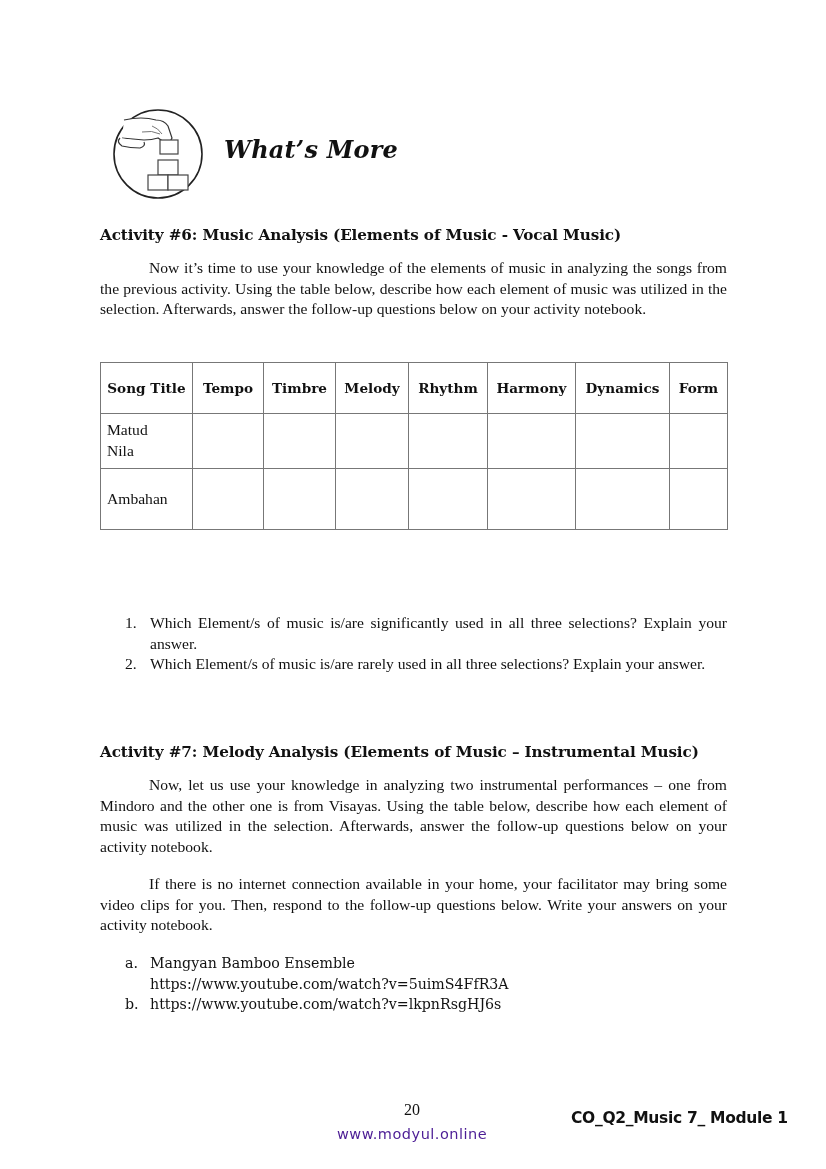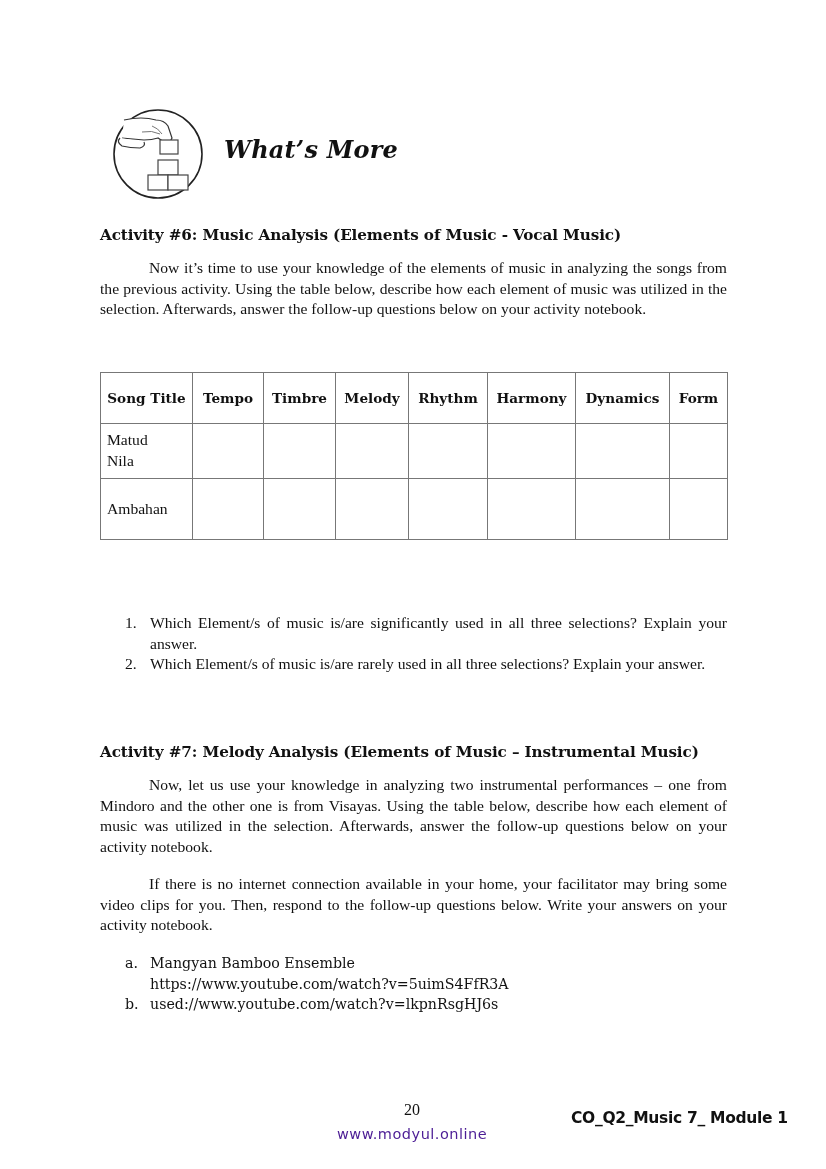--- a/index.html
+++ b/index.html
@@ -4,21 +4,21 @@
   <style>
     html, body { margin:0; padding:0; background:#ffffff; }
     body { width:826px; height:1169px; position:relative; overflow:hidden;
            font-family:"DejaVu Serif", "Liberation Serif", serif; color:#111; }
     .abs { position:absolute; }
     .logo { left:112px; top:108px; width:92px; height:92px; }
     .sec-title { left:224px; top:135px; font-family:"DejaVu Serif", serif; font-weight:bold; font-style:italic; font-size:24px; letter-spacing:0.2px; }
     .act-head { left:100px; font-family:"DejaVu Serif", serif; font-weight:bold; font-size:15.2px; white-space:nowrap; letter-spacing:-0.1px; }
     .para { left:100px; width:627px; font-family:"Liberation Serif", "DejaVu Serif", serif; font-size:15.6px; line-height:20.7px; text-align:justify; }
     .para .indent { display:inline-block; width:49px; }
-    table.grid { position:absolute; left:100px; top:372px; border-collapse:collapse; table-layout:fixed; }
+    table.grid { position:absolute; left:100px; top:362px; border-collapse:collapse; table-layout:fixed; }
     table.grid td, table.grid th { border:1.5px solid #777; padding:0 6px; vertical-align:middle; }
     table.grid th { font-family:"DejaVu Serif", serif; font-weight:bold; font-size:13.6px; line-height:20px; text-align:center; height:50px; }
     table.grid td { font-family:"Liberation Serif", serif; font-size:15.6px; line-height:20.7px; }
     ol.q { position:absolute; left:100px; top:613px; width:627px; margin:0; padding:0; list-style:none;
            font-family:"Liberation Serif", serif; font-size:15.6px; line-height:20.7px; }
     ol.q li { position:relative; padding-left:50px; text-align:justify; }
     ol.q li .num { position:absolute; left:25px; top:0; }
     ul.links { position:absolute; left:100px; top:953px; margin:0; padding:0; list-style:none;
                font-family:"DejaVu Serif", serif; font-size:14.2px; line-height:20.7px; }
     ul.links li { position:relative; padding-left:50px; }
@@ -105,19 +105,19 @@
 <div class="abs para" style="top:874px;"><span class="indent"></span><span>If there is no internet connection available in your home, your facilitator may bring some video clips for you. Then, respond to the follow-up questions below. Write your answers on your activity notebook.</span></div>
 
 <ul class="links">
   <li>
     <span class="mk">a.</span>
     <div>Mangyan Bamboo Ensemble</div>
     <div>https://www.youtube.com/watch?v=5uimS4FfR3A</div>
   </li>
   <li>
     <span class="mk">b.</span>
-    <div>used://www.youtube.com/watch?v=lkpnRsgHJ6s</div>
+    <div>https://www.youtube.com/watch?v=lkpnRsgHJ6s</div>
   </li>
 </ul>
 
 <div class="abs pg-num">20</div>
 <div class="abs watermark">www.modyul.online</div>
 <div class="abs footer-code">CO_Q2_Music 7_ Module 1</div>
 
 </body></html>

